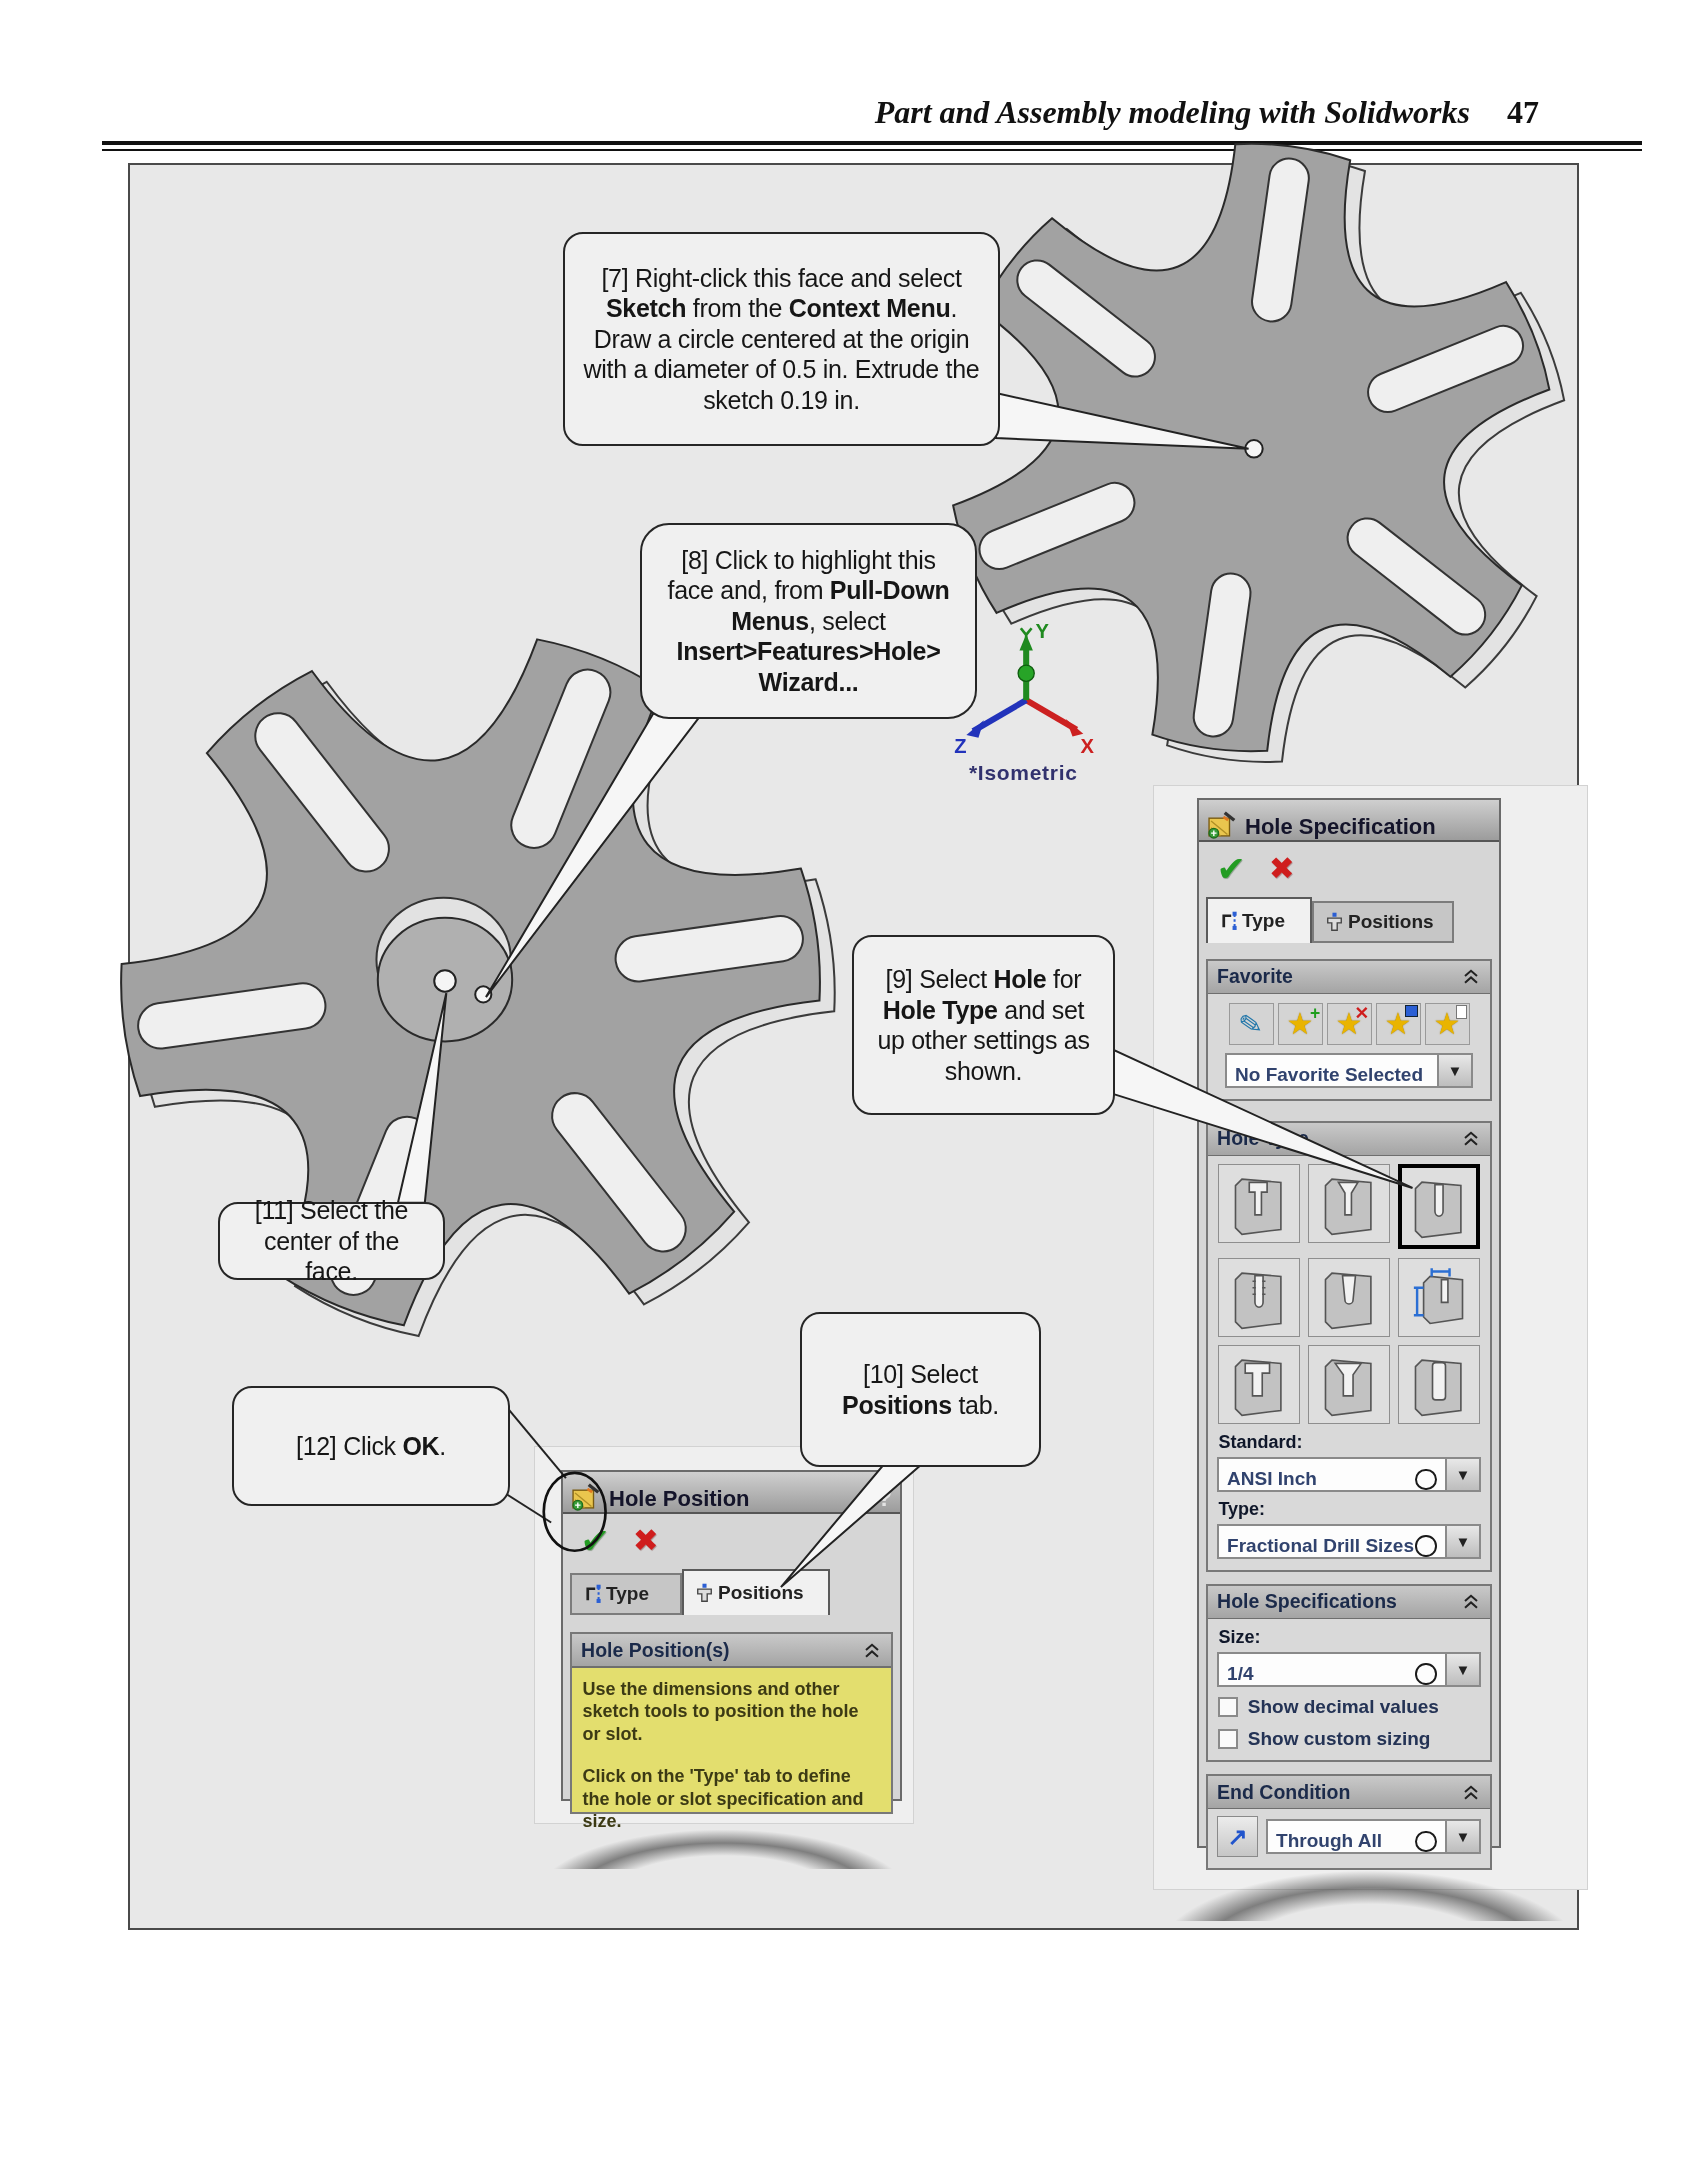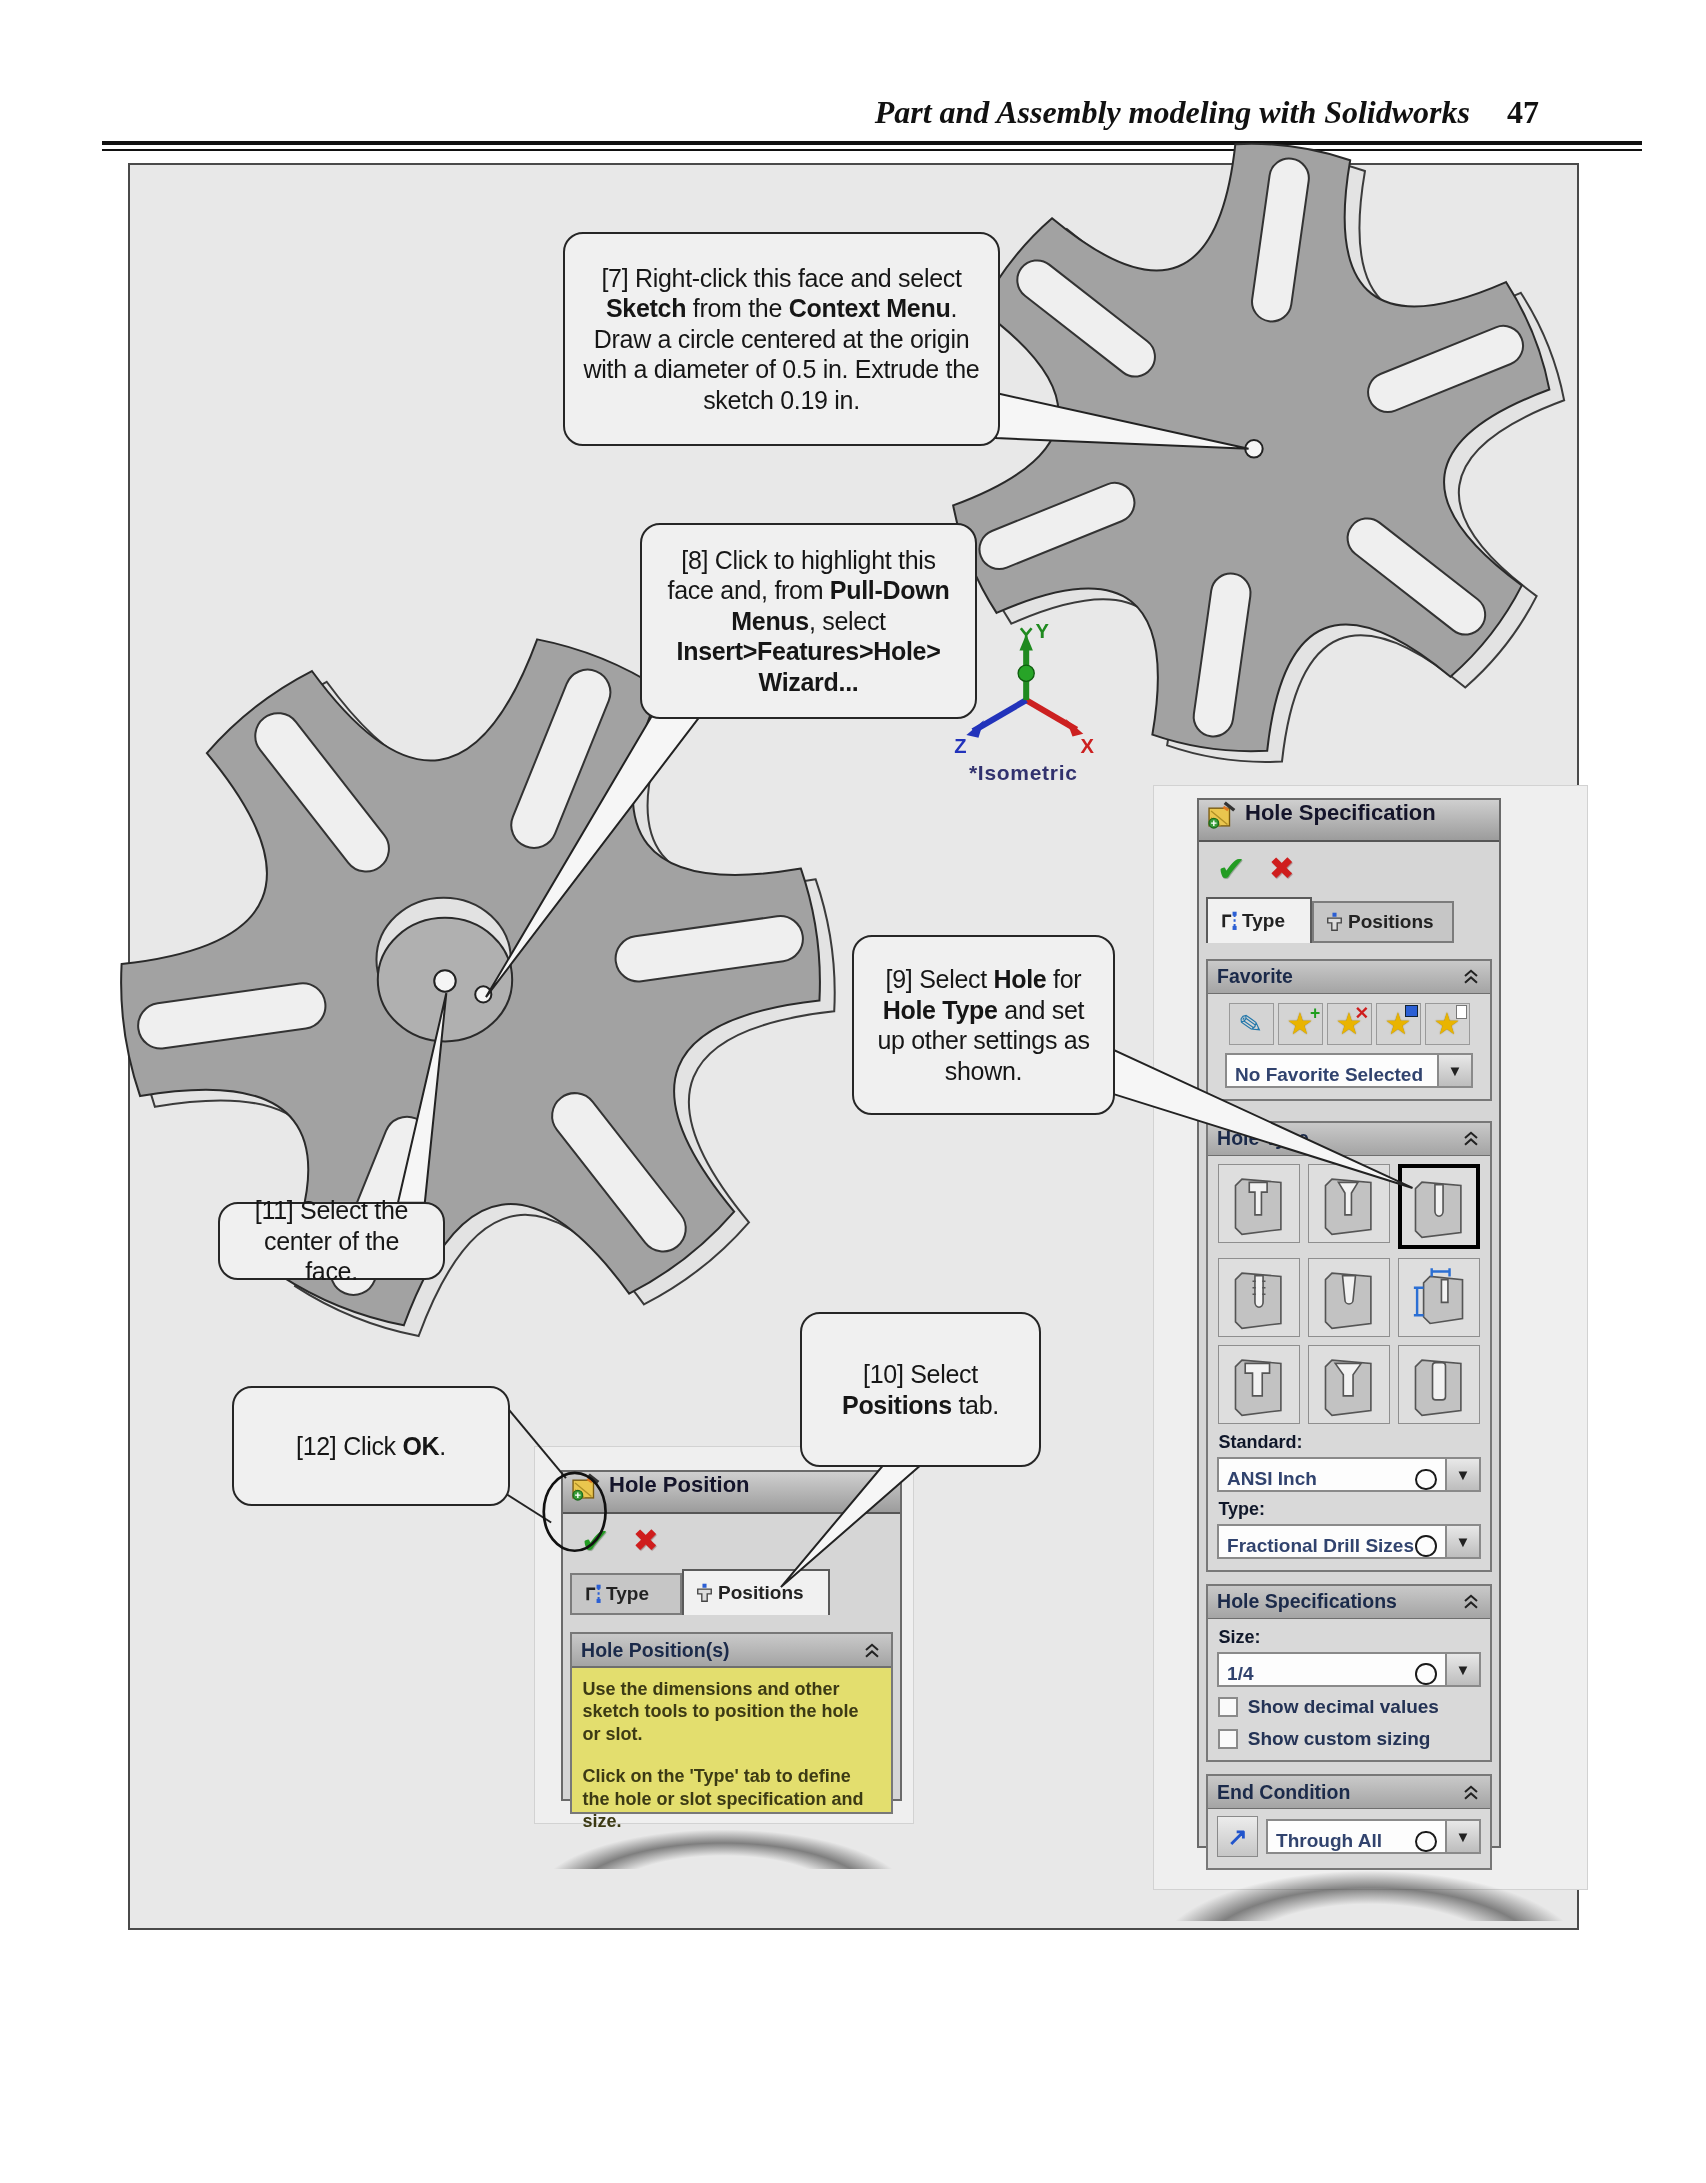--- a/index.html
+++ b/index.html
@@ -27,21 +27,21 @@
   #gears{z-index:10;}
   .iso-label{position:absolute;z-index:20;color:#32326e;font-weight:bold;font-size:21px;
              letter-spacing:0.7px;}
   
   .backdrop{position:absolute;z-index:25;background:#efefef;border:0.7px solid #d2d2d2;}
   .curl{position:absolute;z-index:26;background:radial-gradient(ellipse 55% 160% at 50% 160%,
         rgba(255,255,255,0) 55%,rgba(40,40,40,.55) 72%,rgba(40,40,40,0) 90%);}
   .panel{position:absolute;z-index:30;background:#d6d6d6;border:2px solid #6a6a6a;
          box-sizing:border-box;}
   .ptitle{height:42px;background:linear-gradient(#cfcfcf,#9c9c9c);border-bottom:2px solid #565656;
-          display:flex;align-items:flex-start;gap:8px;padding:0 8px;box-sizing:border-box;}
+          display:flex;align-items:flex-end;gap:8px;padding:0 8px;box-sizing:border-box;}
   .ptitle .t{font-size:22px;font-weight:bold;color:#14142a;white-space:nowrap;}
   .ptitle .q{margin-left:auto;font-size:24px;font-weight:bold;color:#e3e3e3;}
   .toolbar{display:flex;align-items:center;gap:23px;padding:9.4px 17.5px;}
   .okx{font-size:35px;line-height:1;cursor:default;}
   .ok{color:#239c23;text-shadow:0.7px 1.3px 0.7px rgba(0,60,0,.35);}
   .xx{color:#cf1d1d;font-size:31px;text-shadow:0.7px 1.3px 0.7px rgba(90,0,0,.35);}
   .tabs{display:flex;align-items:flex-end;margin-left:6.7px;height:47px;}
   .tab{display:flex;align-items:center;gap:2px;padding:0 9.4px;height:42px;
        border:2px solid #7c7c7c;box-sizing:border-box;background:#c6c6c6;
        font-size:19px;font-weight:600;color:#222;}
@@ -414,21 +414,21 @@
       <div class="yellow" style="height:125px;">
         <p>Use the dimensions and other sketch tools to position the hole or slot.</p>
         <p>Click on the 'Type' tab to define the hole or slot specification and size.</p>
       </div>
     </div>
   </div>
 
   <div class="callout" style="left:563px;top:232px;width:437px;height:214px;">
     <span><span>[7] Right-click this face and select </span><b>Sketch</b><span> from the </span><b>Context Menu</b><span>. Draw a circle centered at the origin with a diameter of 0.5 in.  Extrude the sketch 0.19 in.</span></span>
   </div>
-  <div class="callout" style="left:640px;top:523px;width:337px;height:196px;">
+  <div class="callout" style="left:640px;top:523px;width:337px;height:196px;border-radius:29px;">
     <span><span>[8] Click to highlight this face and, from </span><b>Pull-Down Menus</b><span>, select </span><b>Insert&gt;Features&gt;Hole&gt; Wizard...</b></span>
   </div>
   <div class="callout" style="left:852px;top:935px;width:263px;height:180px;">
     <span><span>[9] Select </span><b>Hole</b><span> for </span><b>Hole Type</b><span> and set up other settings as shown.</span></span>
   </div>
   <div class="callout" style="left:800px;top:1312px;width:241px;height:155px;">
     <span><span>[10] Select </span><b>Positions</b><span> tab.</span></span>
   </div>
   <div class="callout" style="left:218px;top:1202px;width:227px;height:78px;">
     <span>[11] Select the center of the face.</span>

